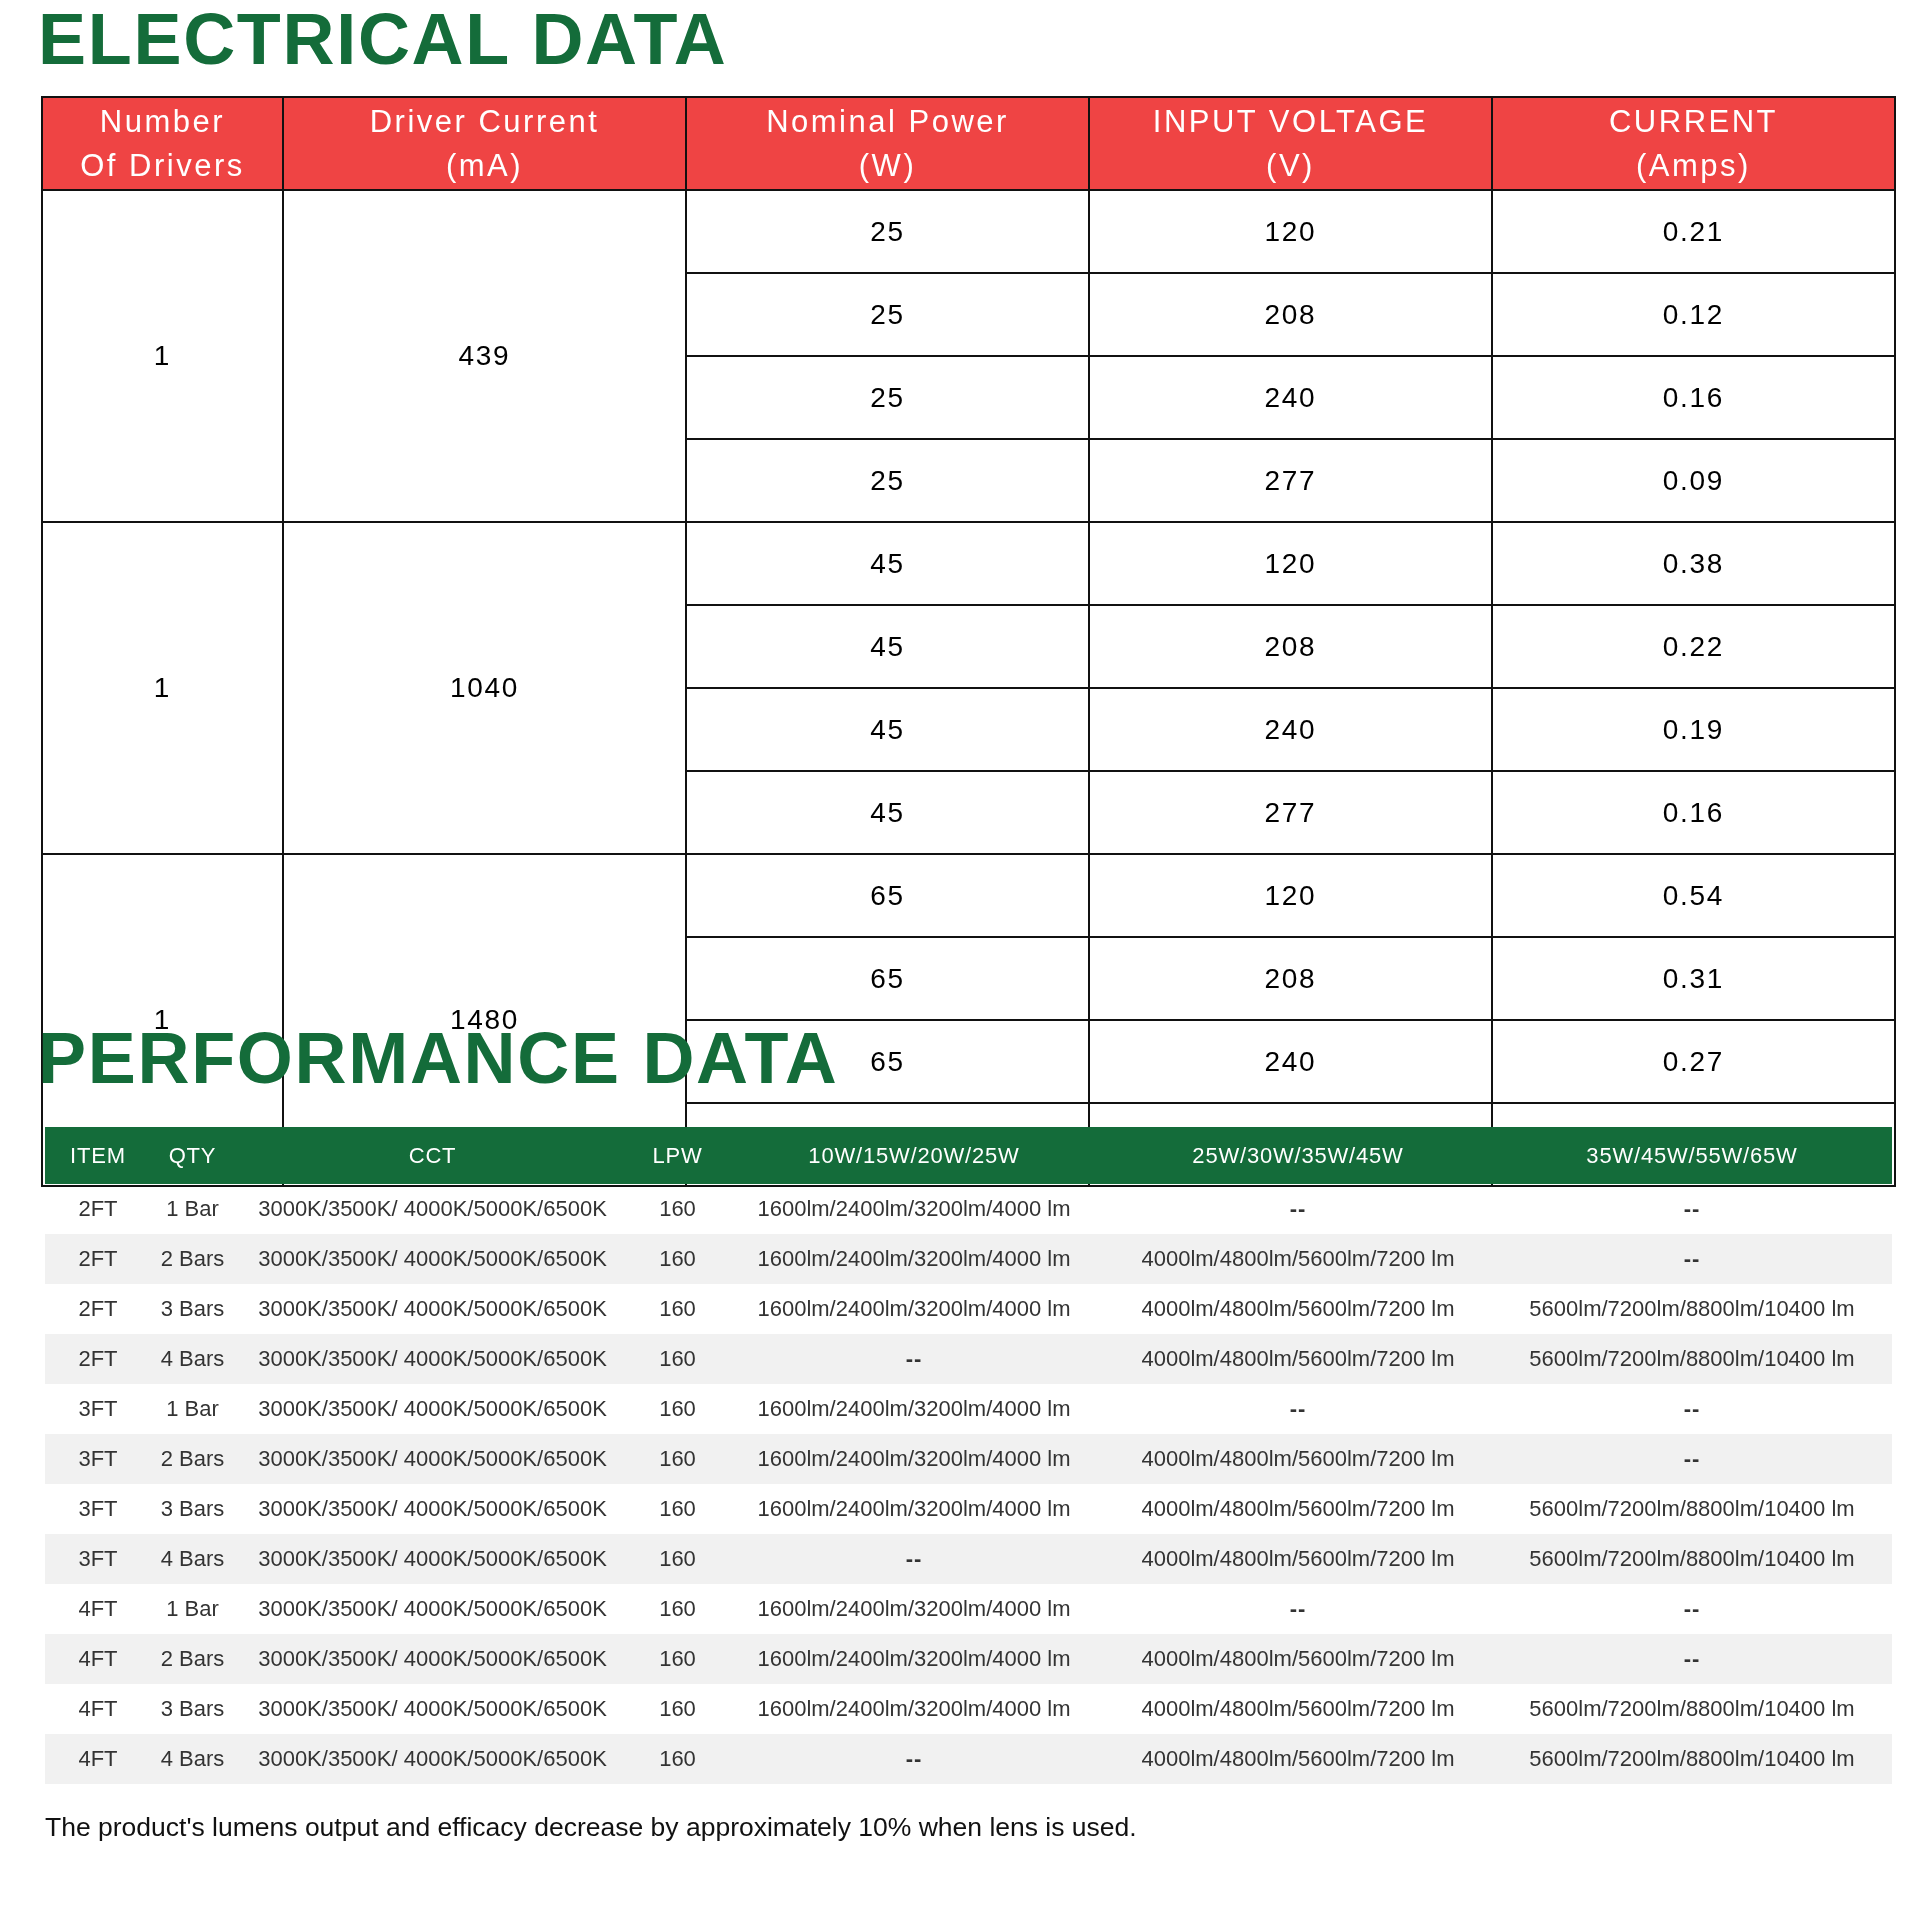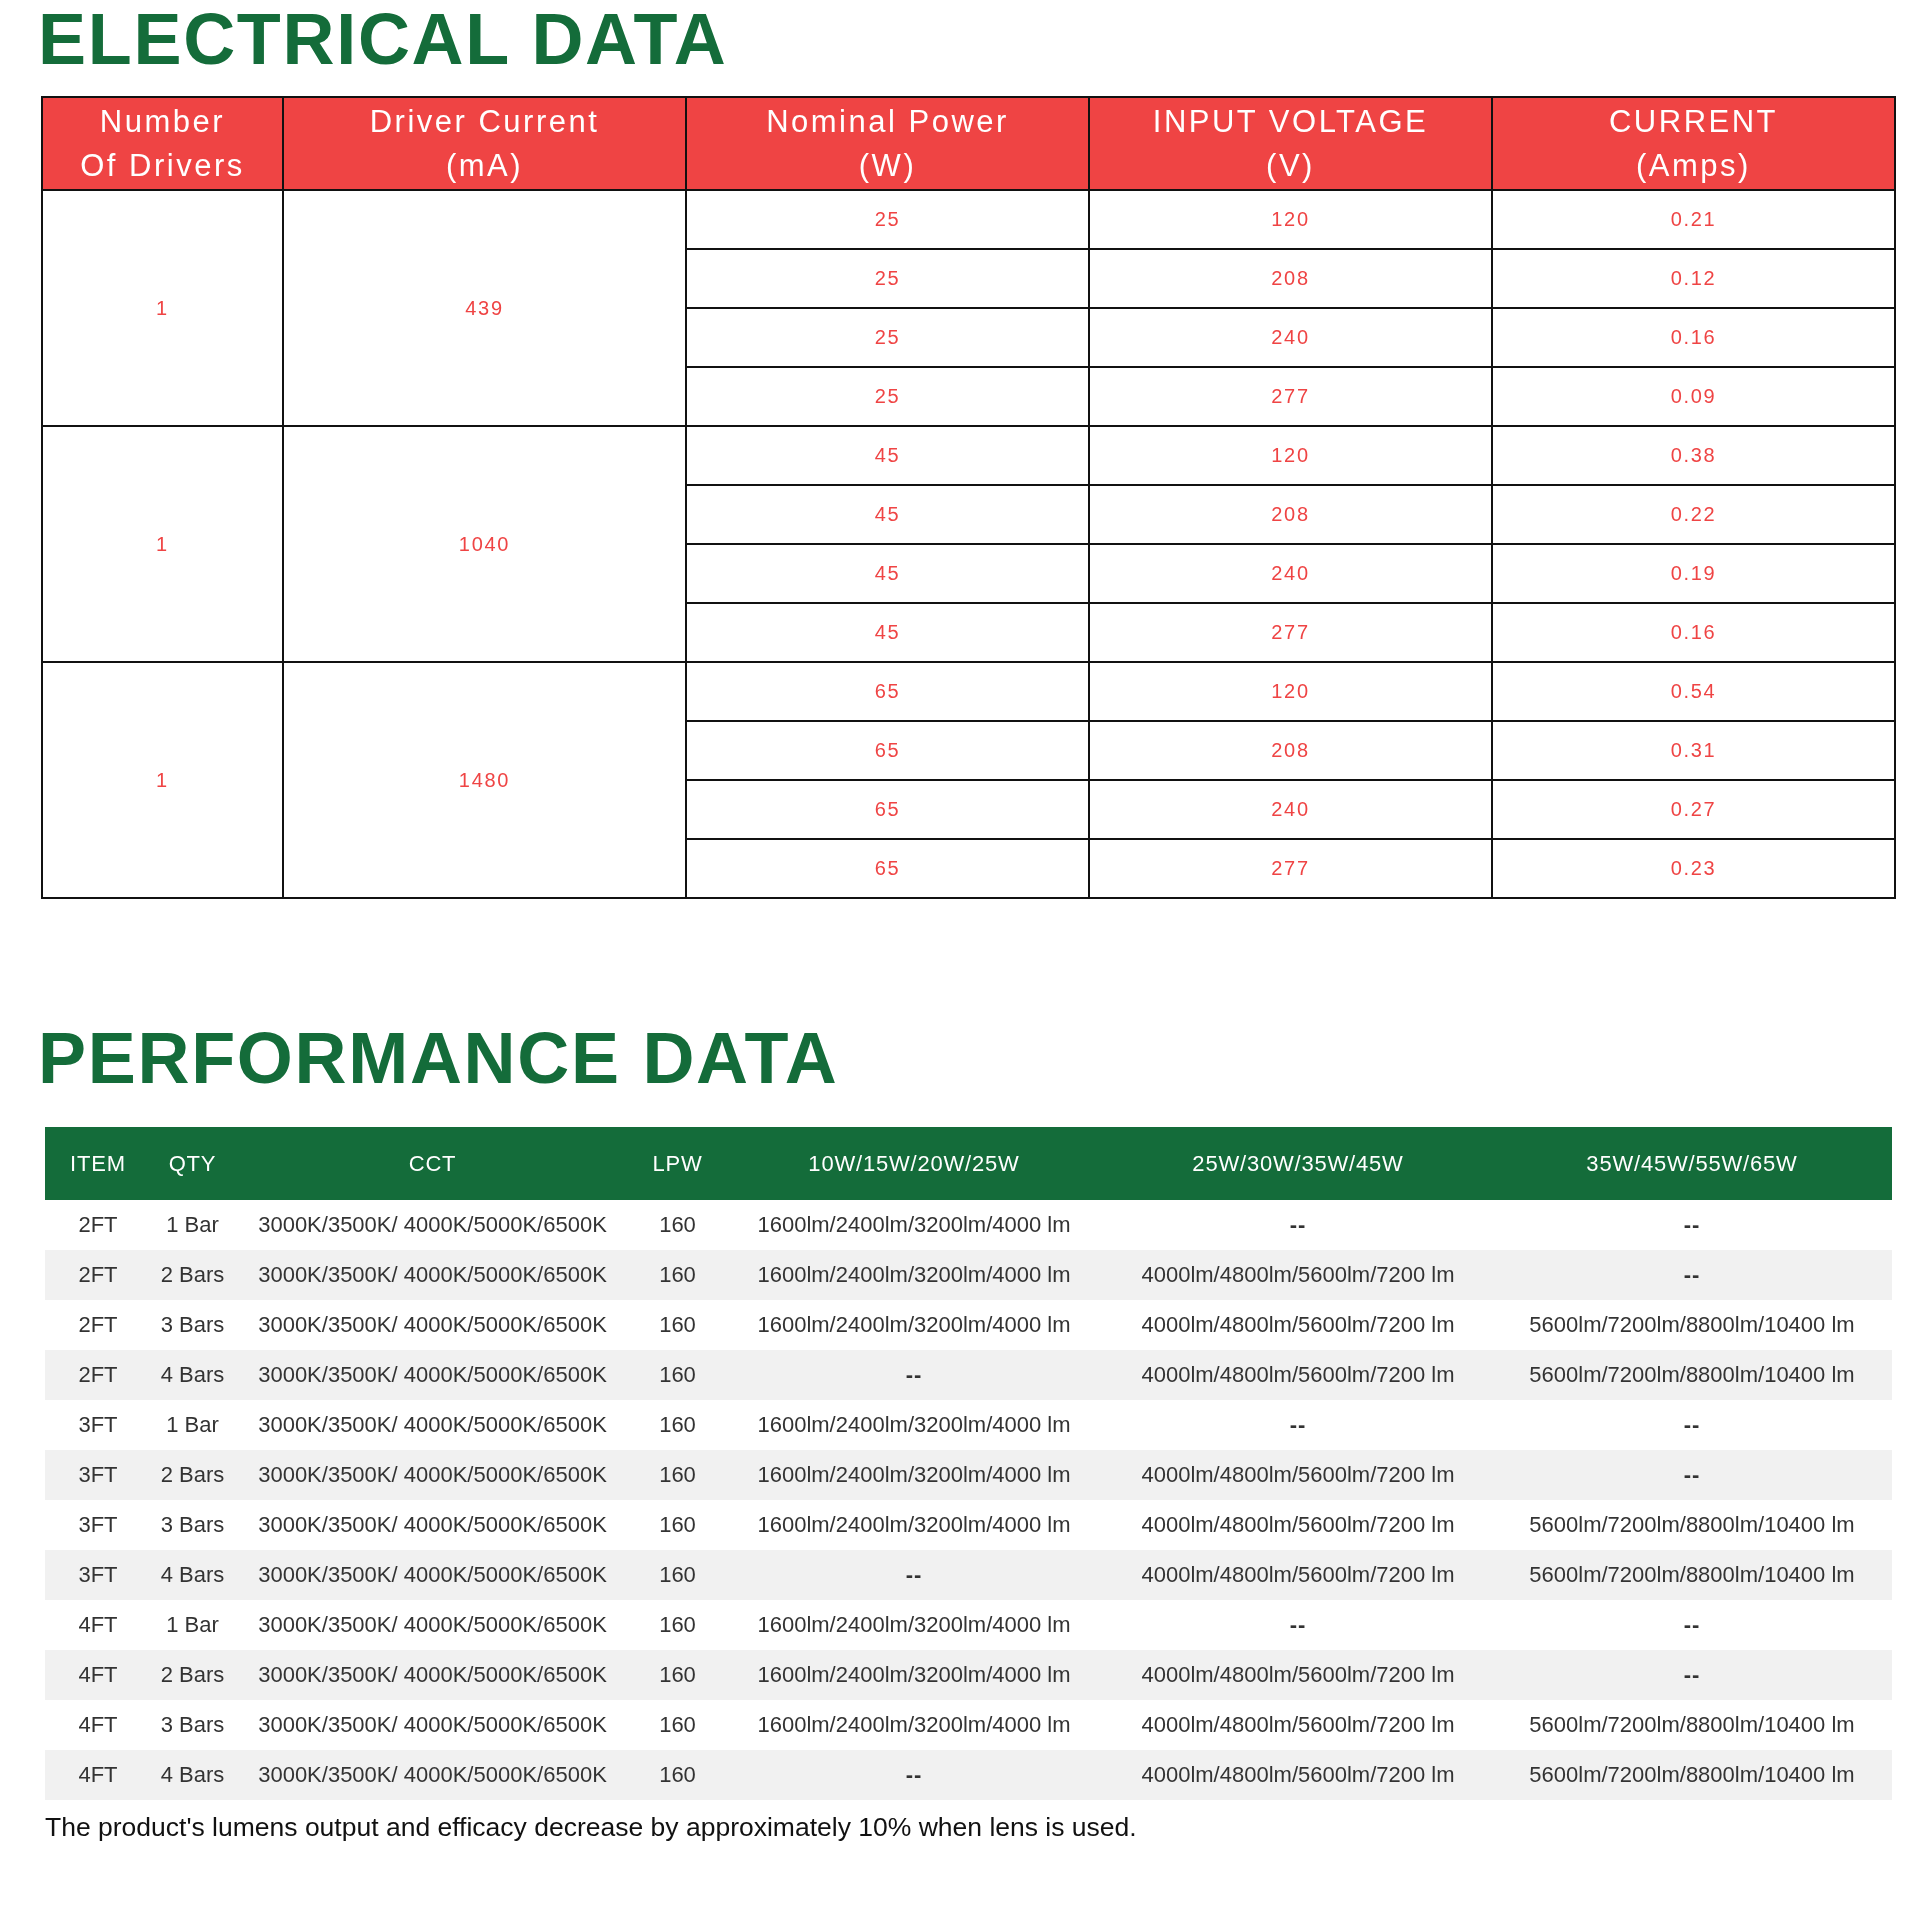--- a/index.html
+++ b/index.html
@@ -11,27 +11,27 @@
   #elec-title { top: 3.3px; }
   #perf-title { top: 1022px; }
 
   
   table.elec { position: absolute; left: 41px; top: 96px; width: 1853px; border-collapse: collapse;
          table-layout: fixed; }
   table.elec th { background: #ef4444; color: #ffffff; font-weight: normal;
          font-family: "Liberation Sans", sans-serif; font-size: 31px; letter-spacing: 2.5px;
          line-height: 44px; height: 91px; border: 2.5px solid #111; padding: 0; }
   table.elec td { border: 2.5px solid #111; text-align: center; font-family: "Liberation Sans", sans-serif;
-         font-size: 20px; letter-spacing: 1.7px; height: 57px; padding: 0; color: #ef4444; }
+         font-size: 28px; letter-spacing: 1.7px; height: 57px; padding: 12px; color: #000000; }
 
   
   table.perf { position: absolute; left: 45px; top: 1127px; width: 1847px; border-collapse: collapse;
          table-layout: fixed; }
   table.perf th { background: #146c3a; color: #ffffff; font-weight: normal;
-         font-family: "Liberation Sans", sans-serif; font-size: 22px; height: 49px; padding: 12px;
+         font-family: "Liberation Sans", sans-serif; font-size: 22px; height: 49px; padding: 4px;
          letter-spacing: 0.8px; }
   table.perf td { font-family: "Liberation Sans", sans-serif; font-size: 22px; height: 50px;
          padding: 0; text-align: center; color: #333; white-space: nowrap; }
   table.perf tr.alt td { background: #f1f1f1; }
   .dash { color: #111; font-weight: bold; letter-spacing: 0.8px; }
 
   .notes { position: absolute; left: 45px; top: 1807px; font-family: "Liberation Sans", sans-serif;
          font-size: 26.5px; line-height: 41px; color: #111; }
   .notes div { white-space: nowrap; }
 </style>

